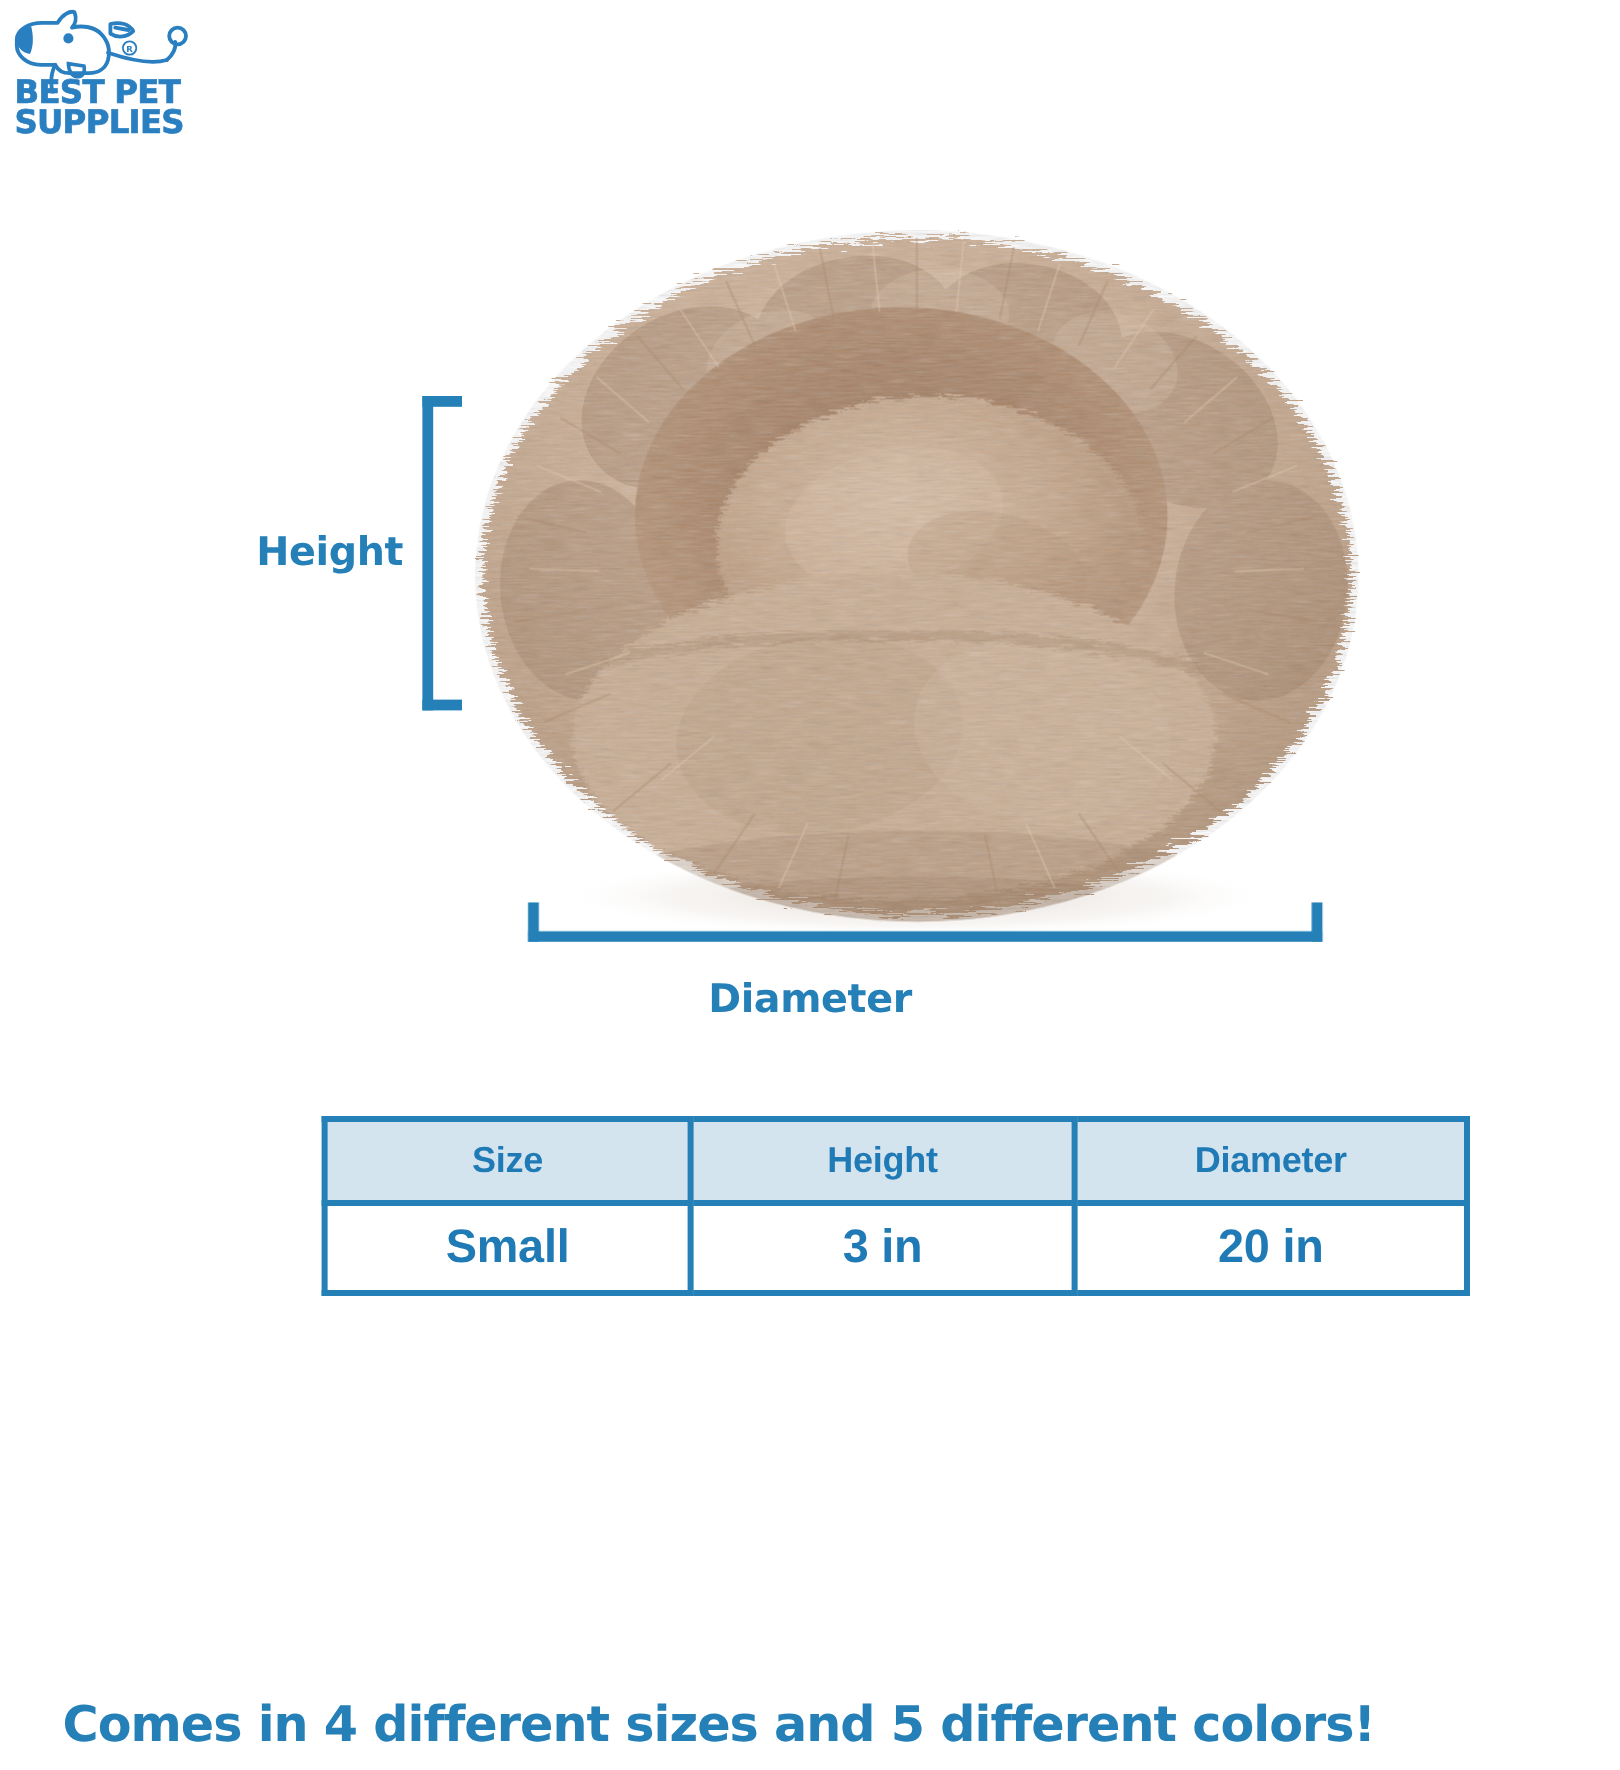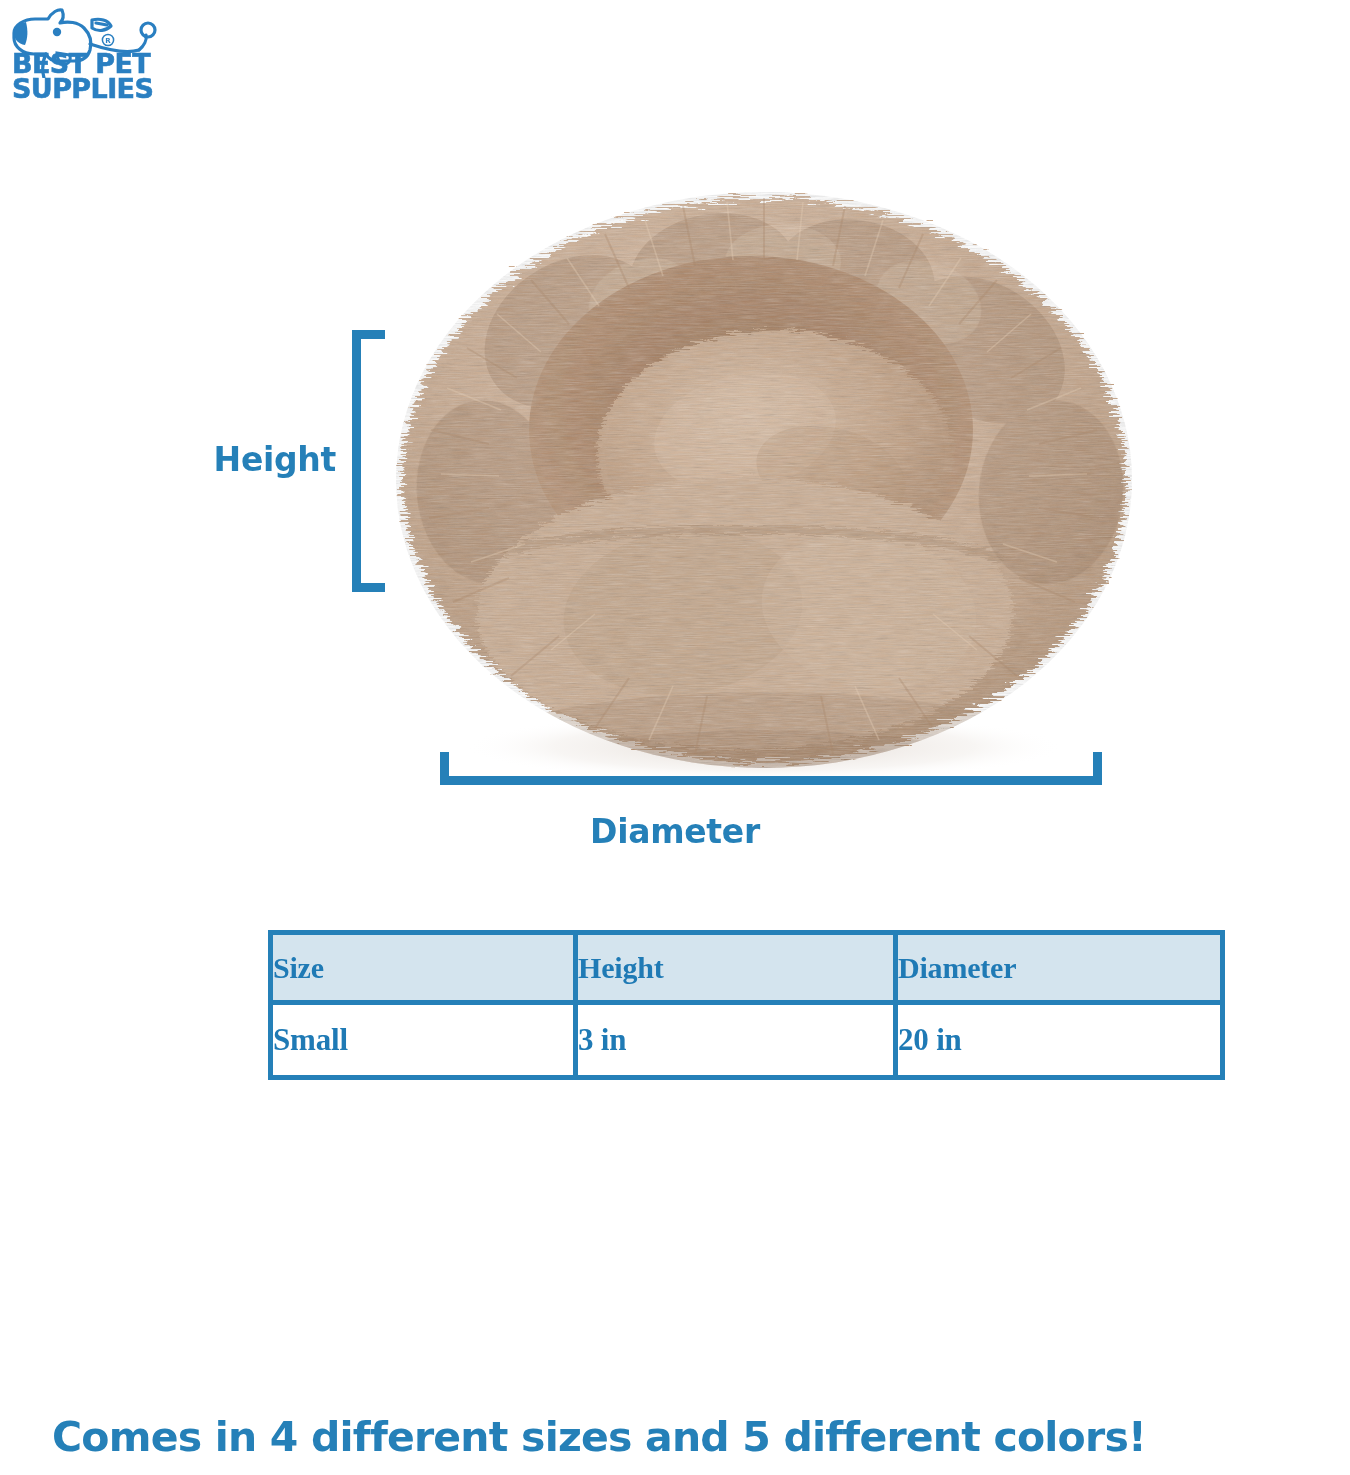--- a/index.html
+++ b/index.html
@@ -31,21 +31,21 @@
   #logo-mark {
     position: absolute;
     left: 0;
     top: 0;
     width: 160px;
     height: 72px;
   }
   #logo-wordmark {
     position: absolute;
     left: 4px;
-    top: 46px;
+    top: 60px;
     width: 150px;
     line-height: 0.92;
   }
   .logo-line {
     display: block;
     font-family: "DejaVu Sans", sans-serif;
     font-weight: bold;
     font-size: 27px;
     letter-spacing: -0.6px;
     color: #2a7fc1;
@@ -146,36 +146,36 @@
     border-collapse: collapse;
     table-layout: fixed;
   }
   #size-table col.c-size  { width: 305px; }
   #size-table col.c-h     { width: 320px; }
   #size-table col.c-d     { width: 327px; }
 
   #size-table th,
   #size-table td {
     border: 5px solid #2580b8;
-    text-align: left;
+    text-align: center;
     vertical-align: middle;
-    font-family: Liberation Serif, serif;
+    font-family: Liberation Sans, sans-serif;
     font-weight: bold;
     color: #1f7ab5;
     letter-spacing: -0.2px;
   }
   #size-table thead th {
     background: #d4e4ee;
     height: 70px;
     font-size: 30px;
   }
   #size-table tbody td {
     background: #ffffff;
     height: 75px;
-    font-size: 31px;
+    font-size: 39px;
   }
 
   
   #tagline {
     position: absolute;
     left: 0;
     top: 1413px;
     width: 1198px;
     text-align: center;
     font-family: "DejaVu Sans", sans-serif;

